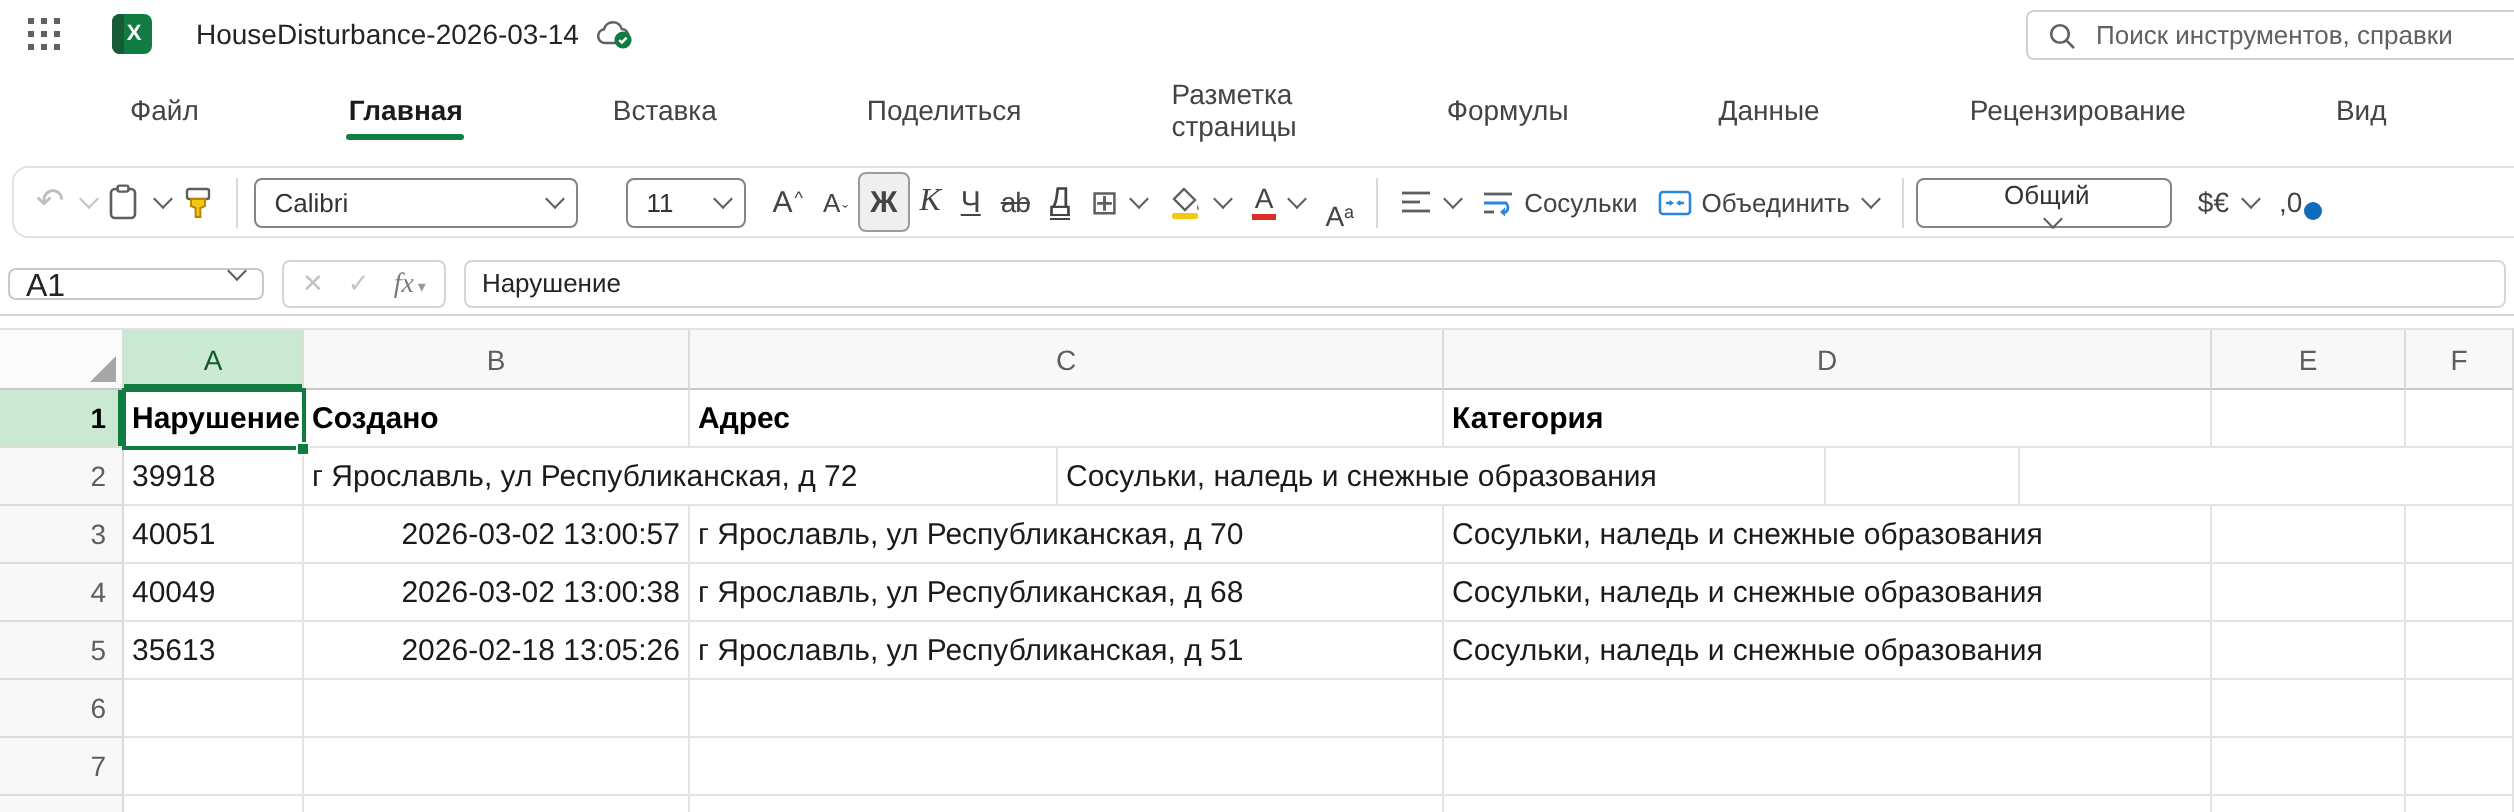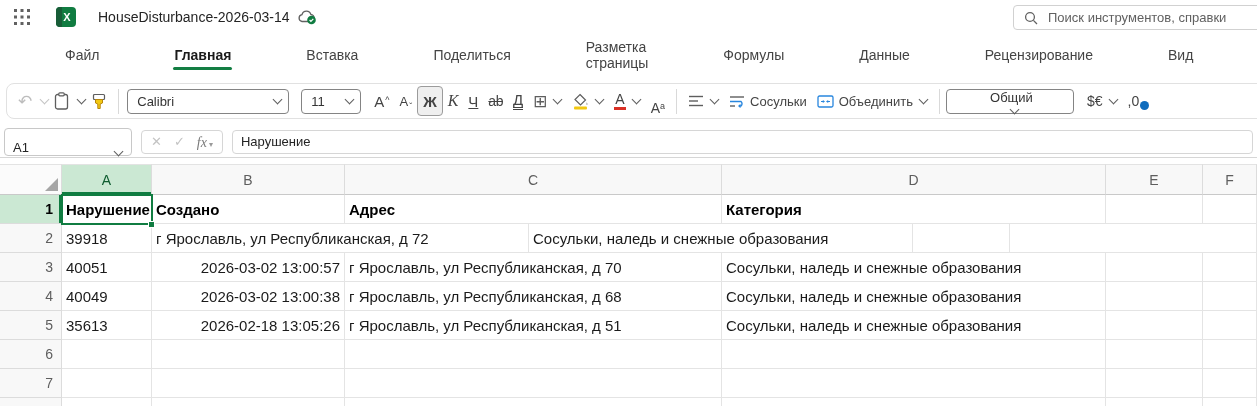--- a/index.html
+++ b/index.html
@@ -36,39 +36,39 @@
   .rbtn.selstate{border:1px solid #9b9b9b;background:#efefef;}
   .glyph-undo{font-size:17px;color:#bdbdbd;}
   .chev{width:6px;height:6px;border-right:1.4px solid #5e5e5e;border-bottom:1.4px solid #5e5e5e;
         transform:rotate(45deg);margin:-3px 1px 0 4px;flex:none;}
   .chev.dis{border-color:#c4c4c4;}
   .vdiv{width:1px;height:25px;background:#d9d9d9;margin:0 6px;flex:none;}
   .combo{display:flex;align-items:center;justify-content:space-between;border:1px solid #848484;border-radius:4px;
          height:25px;padding:0 6px 0 9px;font-size:13px;color:#333;background:#fff;cursor:pointer;box-sizing:border-box;flex:none;}
   .combo .chev{margin-left:8px;}
   .cb-font{width:162px;margin-left:2px;}
-  .cb-size{width:60px;margin-left:12px;}
+  .cb-size{width:60px;margin-left:24px;}
   .cb-num{width:128px;margin-right:8px;flex-direction:column;}
   .tiny{font-size:9px;color:#444;margin-left:1px;position:relative;top:-4px;}
   .tinyd{top:3px;}
   .bld{font-weight:700;}
   .itl{font-style:italic;font-family:"Liberation Serif","DejaVu Serif",serif;font-size:16px;}
   .unl{text-decoration:underline;}
   .stk{text-decoration:line-through;font-size:14px;letter-spacing:-0.5px;}
   .dun{border-bottom:3px double #444;line-height:15px;}
   .grid-glyph{font-size:17px;color:#5e5e5e;line-height:1;}
   .fcolor{font-size:14px;color:#444;border-bottom:3px solid #D93025;line-height:15px;padding:0 1px;}
   .supa{font-size:9px;position:relative;top:-4px;}
   .lbl{font-size:13px;color:#444;margin-left:2px;}
   .decbadge{position:relative;font-size:14px;padding-right:8px;}
   .decbadge::after{content:"";position:absolute;right:-2px;bottom:-1px;width:9px;height:9px;border-radius:50%;background:#0F6CBD;}
   
   .fbar{height:31px;display:flex;align-items:center;padding:0 4px;border-bottom:1px solid #d6d6d6;}
-  .namebox{width:128px;height:28px;border:1px solid #c8c8c8;border-radius:4px;display:flex;align-items:flex-end;
-           justify-content:space-between;padding:0 8px;font-size:13px;color:#242424;box-sizing:border-box;cursor:pointer;}
+  .namebox{width:128px;height:16px;border:1px solid #c8c8c8;border-radius:4px;display:flex;align-items:flex-start;
+           justify-content:space-between;padding:0 8px;font-size:16px;color:#242424;box-sizing:border-box;cursor:pointer;}
   .fxgroup{height:24px;border:1px solid #d6d6d6;border-radius:4px;display:flex;align-items:center;gap:12px;
            padding:0 9px;margin-left:9px;box-sizing:border-box;}
   .fxgroup .dim{color:#c3c3c3;font-size:13px;}
   .fxsym{font-style:italic;font-family:"Liberation Serif","DejaVu Serif",serif;color:#7a7a7a;font-size:14px;}
   .fxcaret{font-size:8px;color:#9a9a9a;margin-left:2px;}
   .finput{flex:1;height:24px;border:1px solid #d6d6d6;border-radius:4px;margin-left:9px;font-size:13px;color:#242424;
           padding:0 8px;outline:none;font-family:"Liberation Sans","DejaVu Sans",sans-serif;box-sizing:border-box;background:#fff;}
   
   .grid{margin-top:6px;position:relative;}
   .hrow,.r{display:flex;}

